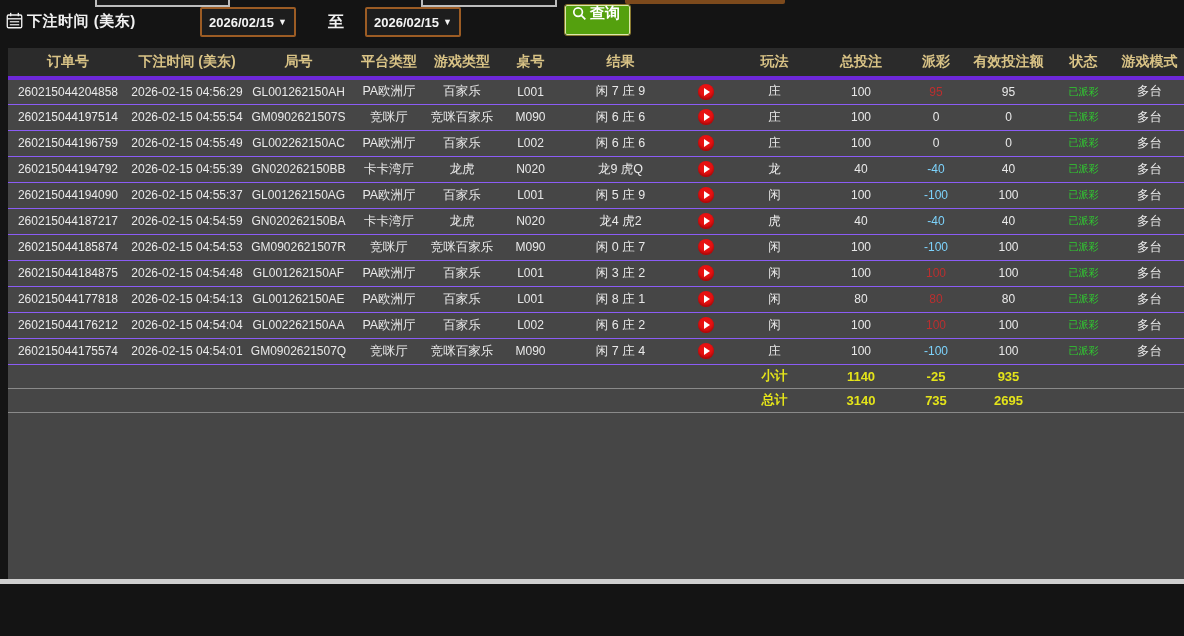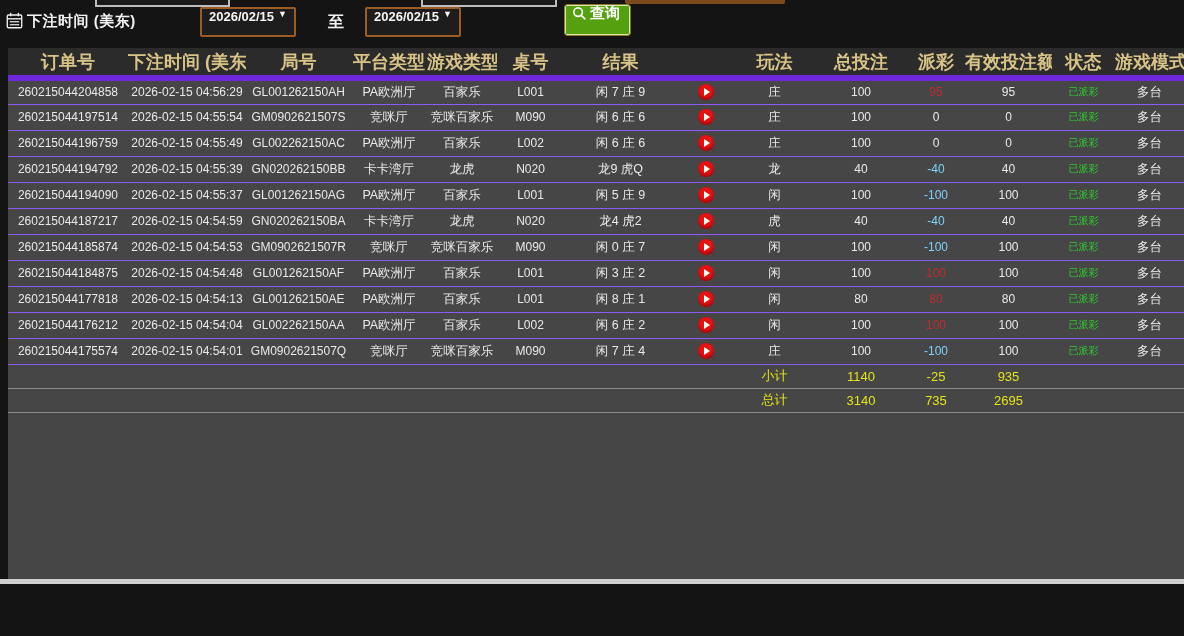--- a/index.html
+++ b/index.html
@@ -14,47 +14,47 @@
   .cutoff-box{position:absolute;top:-7px;height:10px;background:#1a1a1a;border:2px solid #bdbdbd;}
   .cutoff-box.b1{left:95px;width:131px;}
   .cutoff-box.b2{left:421px;width:132px;}
   .cutoff-bar{position:absolute;top:0;left:625px;width:160px;height:4px;background:#7d4a1c;border-radius:0 0 2px 2px;}
   .cal-icon{position:absolute;left:6px;top:12px;width:17px;height:17px;}
   .bar-label{position:absolute;left:27px;top:12px;color:#f2f2f2;font-size:15px;font-weight:bold;letter-spacing:.5px;}
   .date-select{
     position:absolute;top:7px;width:92px;height:26px;
     background:#1d1d1d;border:2px solid #9c5c24;border-radius:2px;
     color:#f5f5f5;font-size:13px;font-weight:bold;
-    display:flex;justify-content:center;gap:4px;cursor:pointer;
+    display:flex;align-items:center;justify-content:center;gap:4px;cursor:pointer;
   }
   .date-select.d1{left:200px;}
   .date-select.d2{left:365px;}
   .date-select .arrow{font-size:9px;color:#f5f5f5;}
   .to-label{position:absolute;left:328px;top:12px;color:#f2f2f2;font-size:16px;font-weight:bold;}
   .query-btn{
     position:absolute;left:565px;top:5px;height:30px;padding:0 9px 14px 6px;
     background:#54a00e;border:1px solid #dbe8ad;outline:1px solid #8a7a30;border-radius:2px;
     color:#fff;font-size:15px;font-weight:bold;
     display:flex;align-items:center;gap:3px;cursor:pointer;
   }
   
   .table-wrap{margin-left:8px;width:1176px;}
   table{border-collapse:collapse;table-layout:fixed;width:1176px;}
   th,td{overflow:hidden;white-space:nowrap;text-align:center;padding:0;}
   thead tr{height:30px;background:#2b2b2b;}
-  th{color:#d9c386;font-size:18px;font-weight:bold;border-bottom:6px solid #6d28d9;}
+  th{color:#d9c386;font-size:14px;font-weight:bold;border-bottom:4px solid #6d28d9;}
   tbody tr.data-row{height:26px;background:#464646;border-bottom:1px solid #8b5cf6;}
   tbody tr.summary-row{height:24px;background:#464646;border-bottom:1px solid #8a8a8a;}
   td{color:#e9e9e9;font-size:12px;}
   td.zh{font-size:12.5px;}
   td.pay-pos{color:#bb2f2f;}
   td.pay-neg{color:#7dd3fc;}
   td.pay-zero{color:#e9e9e9;}
   td.status-paid{color:#2fcf2f;font-size:10px;}
-  .summary-row td{color:#e4e41a;font-weight:normal;font-size:13px;}
+  .summary-row td{color:#e4e41a;font-weight:bold;font-size:13px;}
   .play-btn{
     display:inline-flex;align-items:center;justify-content:center;
     width:16px;height:16px;border-radius:50%;background:#e81212;
     vertical-align:middle;cursor:pointer;box-shadow:inset 0 -2px 3px rgba(120,0,0,.6);
   }
   .play-btn .tri{
     width:0;height:0;margin-left:2px;
     border-top:4px solid transparent;border-bottom:4px solid transparent;border-left:6px solid #fff;
   }
   .empty-area{margin-left:8px;width:1176px;height:166px;background:#464646;}

